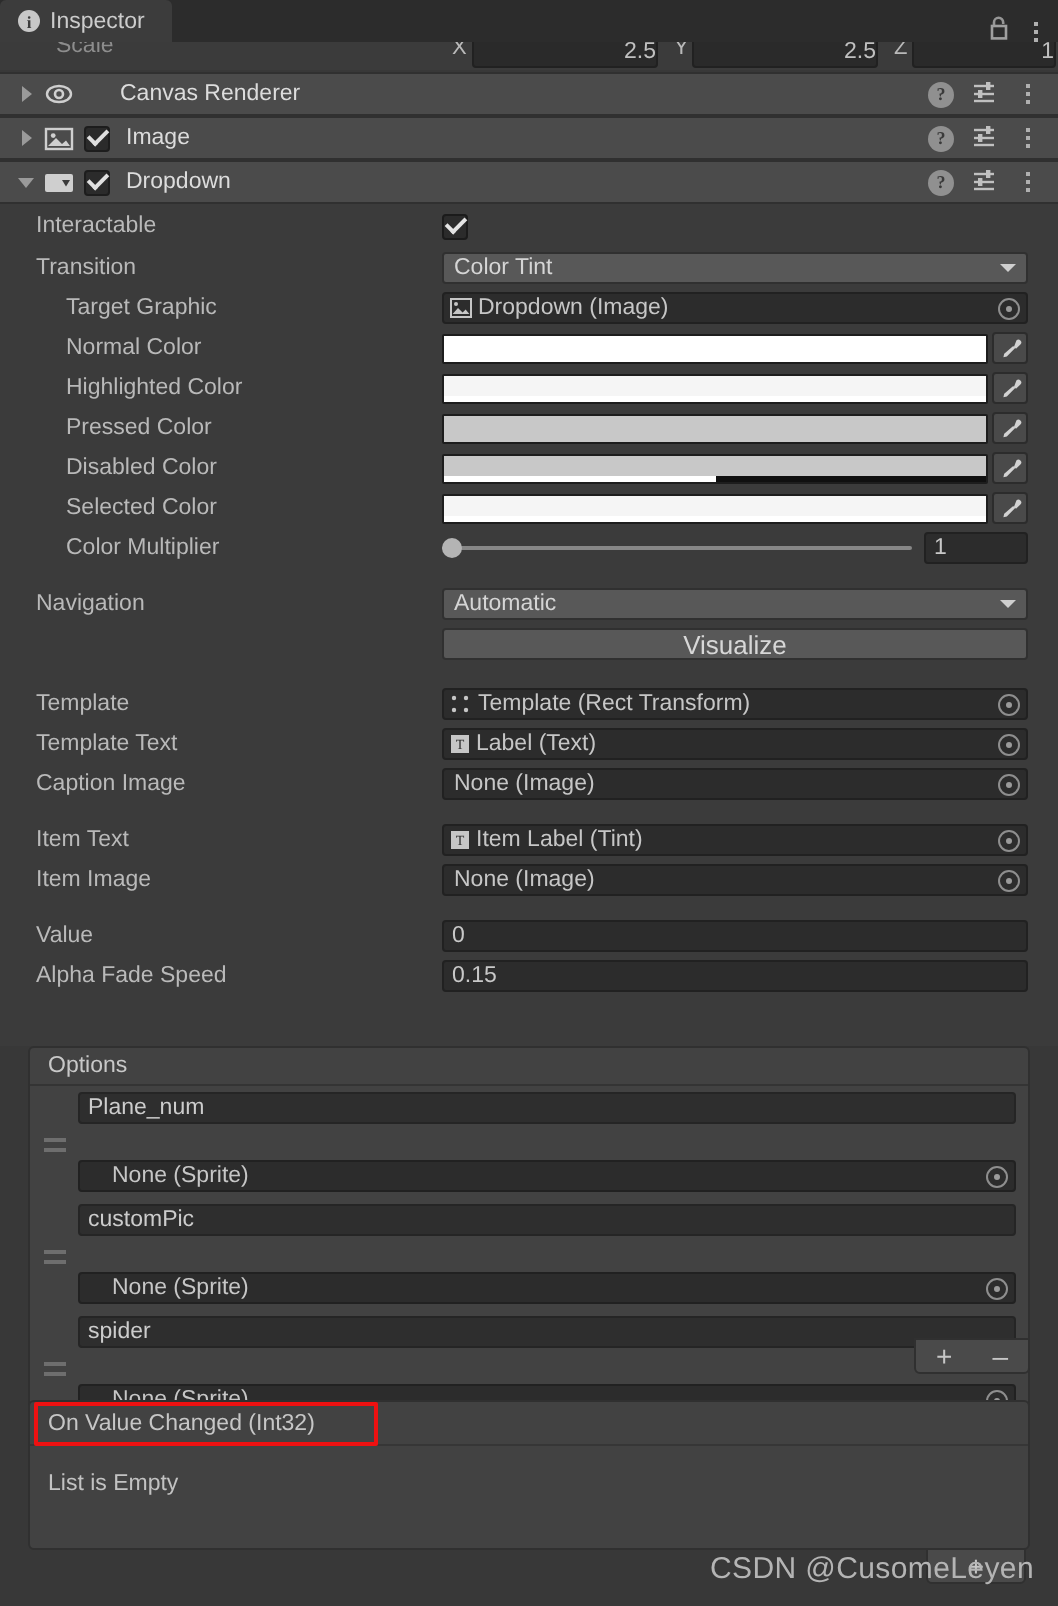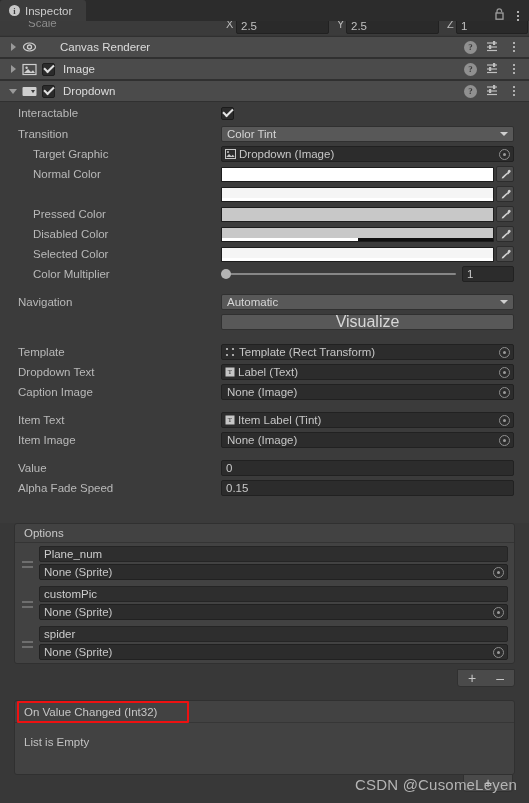--- a/index.html
+++ b/index.html
@@ -42,21 +42,21 @@
   
   .cutrow {
     position: absolute; left: 0; top: 21px; width: 529px; height: 14px;
     background: #3b3b3b; overflow: hidden;
   }
   .cutrow .lbl { position: absolute; left: 28px; top: -4px; color: #8d8d8d; }
   .cutrow .ax { position: absolute; top: -3px; font-size: 11px; color: #b9b9b9; }
   .cutrow .fld {
     position: absolute; top: -2px; height: 15px;
     background: #2a2a2a; border: 1px solid #212121; border-radius: 2px;
-    color: #c0c0c0; padding-left: 4px; line-height: 13px; overflow: hidden;
+    color: #c0c0c0; padding-left: 4px; line-height: 13px; overflow: hidden; text-align: right;
   }
 
   
   .comp-header {
     position: absolute; left: 0; width: 529px; height: 22px;
     background: #4b4b4b;
     display: flex; align-items: center;
     border-top: 1px solid #303030;
     border-bottom: 1px solid #303030;
   }
@@ -165,46 +165,46 @@
   .numbox {
     width: 52px; height: 16px; margin-left: 6px; background: #2c2c2c;
     border: 1px solid #212121; border-radius: 2px;
     display: flex; align-items: center; color: #c8c8c8; padding: 0 4px;
   }
 
   .btn-visualize {
     position: absolute; left: 221px; width: 293px; height: 16px;
     background: #585858; border: 1px solid #303030; border-radius: 2px;
     display: flex; align-items: center; justify-content: center;
-    color: #d7d7d7; font-size: 16px;
+    color: #d7d7d7; font-size: 13px;
   }
 
   
   .list-box {
     position: absolute; left: 14px; width: 501px;
     background: #424242; border: 1px solid #303030; border-radius: 3px;
   }
   .list-header {
     height: 19px; display: flex; align-items: center; padding-left: 9px;
     color: #c8c8c8; font-size: 11.5px; border-bottom: 1px solid #343434;
   }
   .list-item { display: flex; padding: 1px 6px 1px 0; }
   .drag {
     width: 24px; display: flex; flex-direction: column; justify-content: center;
     align-items: center; gap: 3px; padding-top: 3px;
   }
   .drag i { display: block; width: 11px; height: 2px; background: #6e6e6e; }
-  .item-fields { flex: 1; display: flex; flex-direction: column; gap: 2px; padding: 2px 0; }
+  .item-fields { flex: 1; display: flex; flex-direction: column; gap: 18px; padding: 2px 0; }
   .item-text {
     height: 16px; background: #2e2e2e; border: 1px solid #252525; border-radius: 2px;
     display: flex; align-items: center; padding: 0 4px; color: #cccccc; font-size: 11.5px;
   }
   .item-sprite {
     height: 16px; background: #2c2c2c; border: 1px solid #212121; border-radius: 2px;
-    display: flex; align-items: center; padding: 0 4px; color: #c6c6c6;
+    display: flex; align-items: center; padding: 0 16px; color: #c6c6c6;
     font-size: 11.5px; position: relative;
   }
   .item-sprite .dot {
     position: absolute; right: 3px; width: 11px; height: 11px;
     border-radius: 50%; border: 1px solid #8e8e8e;
     display: flex; align-items: center; justify-content: center;
   }
   .item-sprite .dot::after { content:""; width:3px; height:3px; border-radius:50%; background:#9a9a9a; }
 
   .plusminus {
@@ -416,20 +416,21 @@
           <span class="eyedrop">
             <svg width="11" height="11" viewBox="0 0 11 11">
                 <path d="M8.2 1.2 a1.4 1.4 0 0 1 2 2 L8 5.4 l-1-1 Z M6.6 4 L7.6 5 L3.4 9.2 L1.7 9.6 L2.1 7.9 Z" fill="#d2d2d2"></path>
               </svg>
           </span>
         </span>
       </span>
     </div>
 
     <div class="row">
+      <span class="plabel indent">Highlighted Color</span>
       <span class="pfield">
         <span class="colorfield">
           <span class="swatch">
             <i class="rgb" style="background:#f5f5f5"></i>
               <i class="alpha" style="width:100%"></i>
           </span>
           <span class="eyedrop">
             <svg width="11" height="11" viewBox="0 0 11 11">
                 <path d="M8.2 1.2 a1.4 1.4 0 0 1 2 2 L8 5.4 l-1-1 Z M6.6 4 L7.6 5 L3.4 9.2 L1.7 9.6 L2.1 7.9 Z" fill="#d2d2d2"></path>
               </svg>
@@ -531,21 +532,21 @@
             <circle cx="2" cy="8" r="1.1" fill="#c6c6c6"></circle>
               <circle cx="8" cy="8" r="1.1" fill="#c6c6c6"></circle>
           </svg>
           <span>Template (Rect Transform)</span>
           <i class="dot"></i>
         </span>
       </span>
     </div>
 
     <div class="row">
-      <span class="plabel">Dropdown Text</span>
+      <span class="plabel">Template Text</span>
       <span class="pfield">
         <span class="objfield">
           <svg width="10" height="10" viewBox="0 0 10 10">
             <rect x="0.5" y="0.5" width="9" height="9" fill="#c6c6c6"></rect>
             <text x="5" y="7.4" font-size="7" fill="#2c2c2c" text-anchor="middle" font-family="Liberation Serif, serif">T</text>
           </svg>
           <span>Label (Text)</span>
           <i class="dot"></i>
         </span>
       </span>

